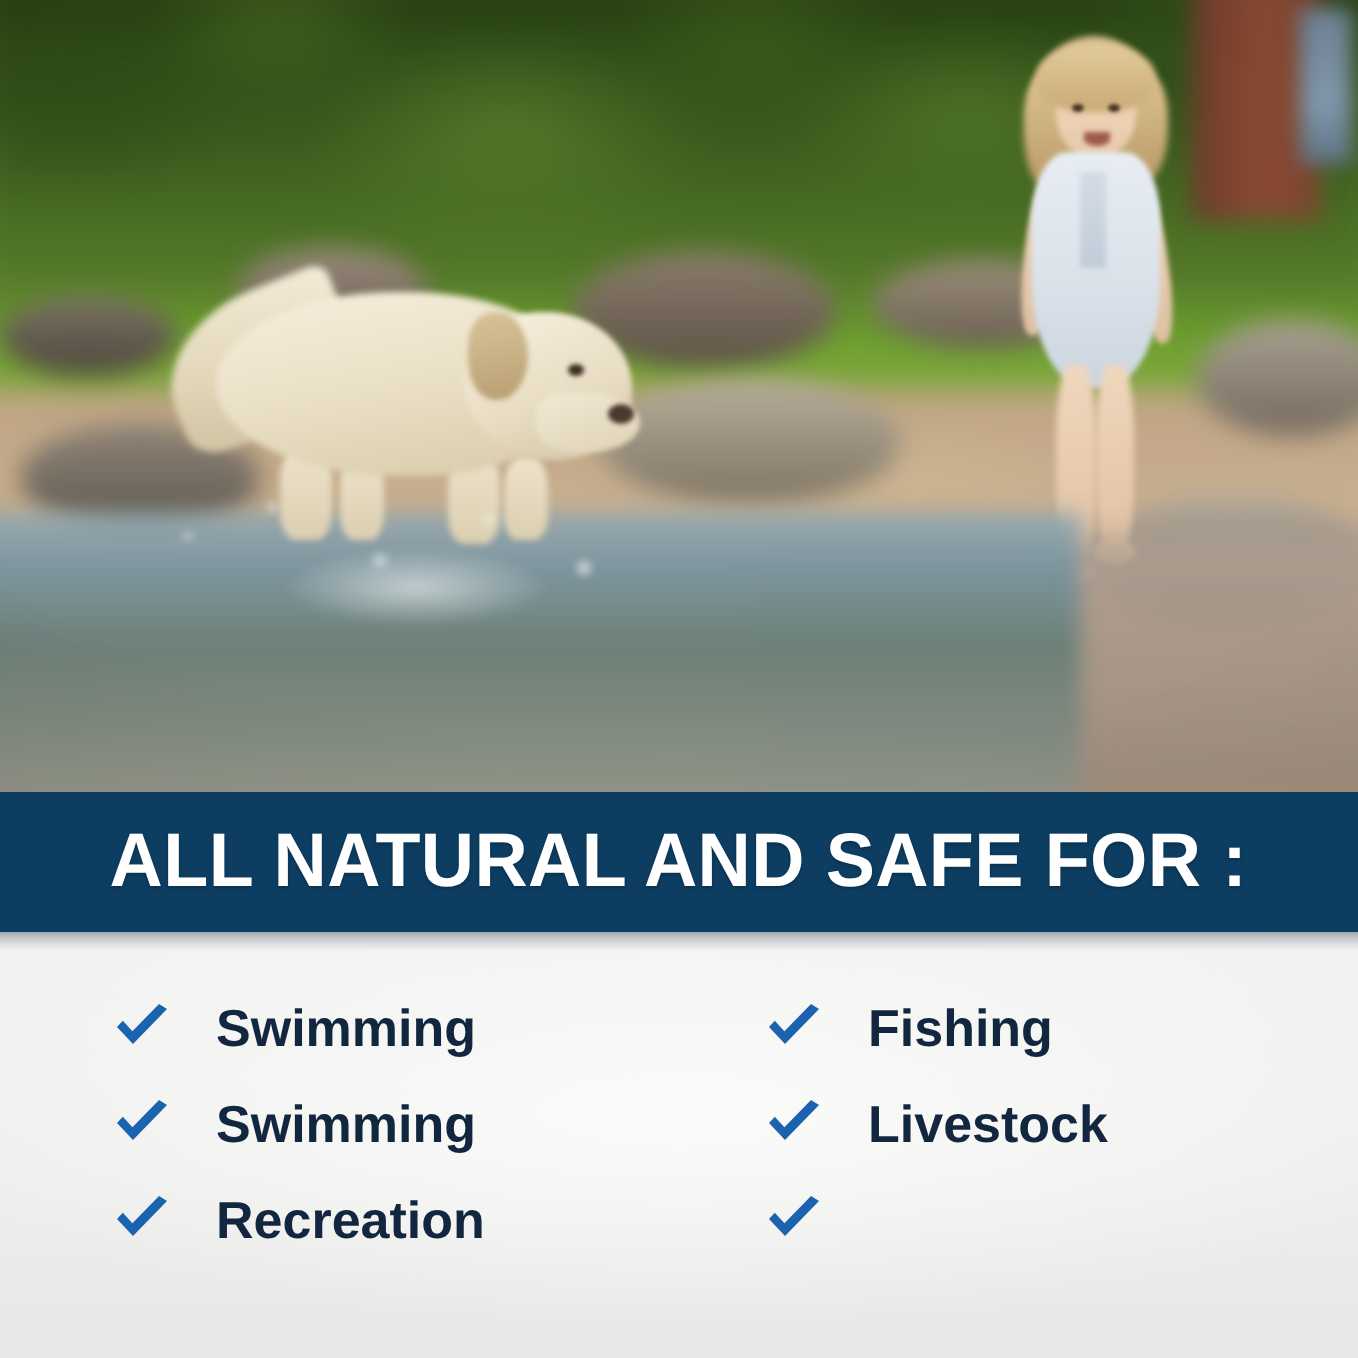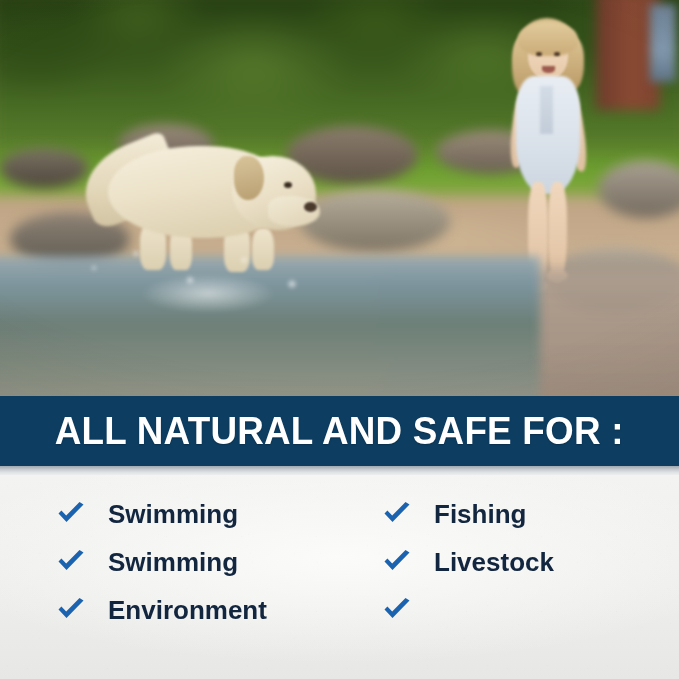--- a/index.html
+++ b/index.html
@@ -489,21 +489,21 @@
           <svg class="check-icon" viewBox="0 0 30 26">
             <path d="M2.5 12.5 L10.5 21 L27.5 3.5 L23.5 1 L10.2 14.6 L5.4 9.4 Z" fill="#1b63ae"></path>
           </svg>
           <span class="benefit-label">Swimming</span>
         </div>
 
         <div class="benefit-item">
           <svg class="check-icon" viewBox="0 0 30 26">
             <path d="M2.5 12.5 L10.5 21 L27.5 3.5 L23.5 1 L10.2 14.6 L5.4 9.4 Z" fill="#1b63ae"></path>
           </svg>
-          <span class="benefit-label">Environment</span>
+          <span class="benefit-label">Recreation</span>
         </div>
 
       </div>
 
       <div class="benefit-column">
 
         <div class="benefit-item">
           <svg class="check-icon" viewBox="0 0 30 26">
             <path d="M2.5 12.5 L10.5 21 L27.5 3.5 L23.5 1 L10.2 14.6 L5.4 9.4 Z" fill="#1b63ae"></path>
           </svg>

